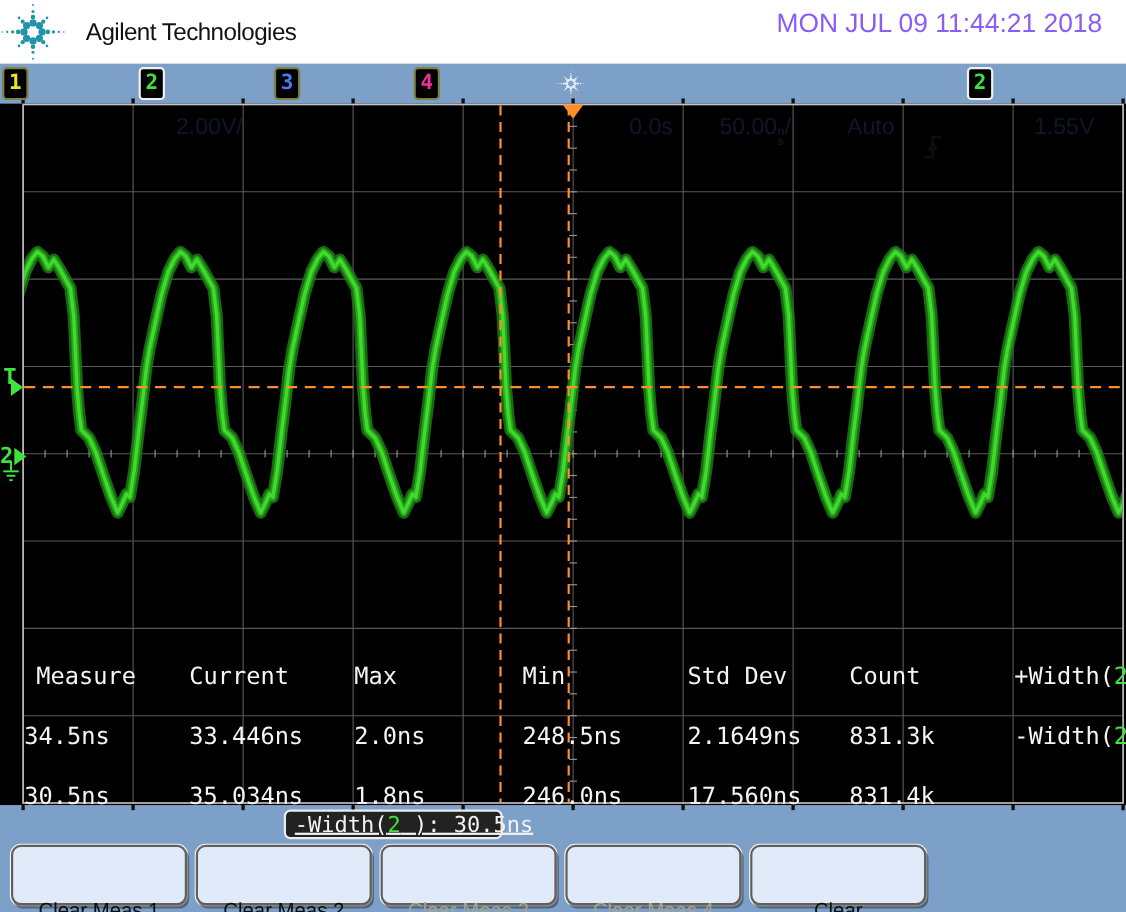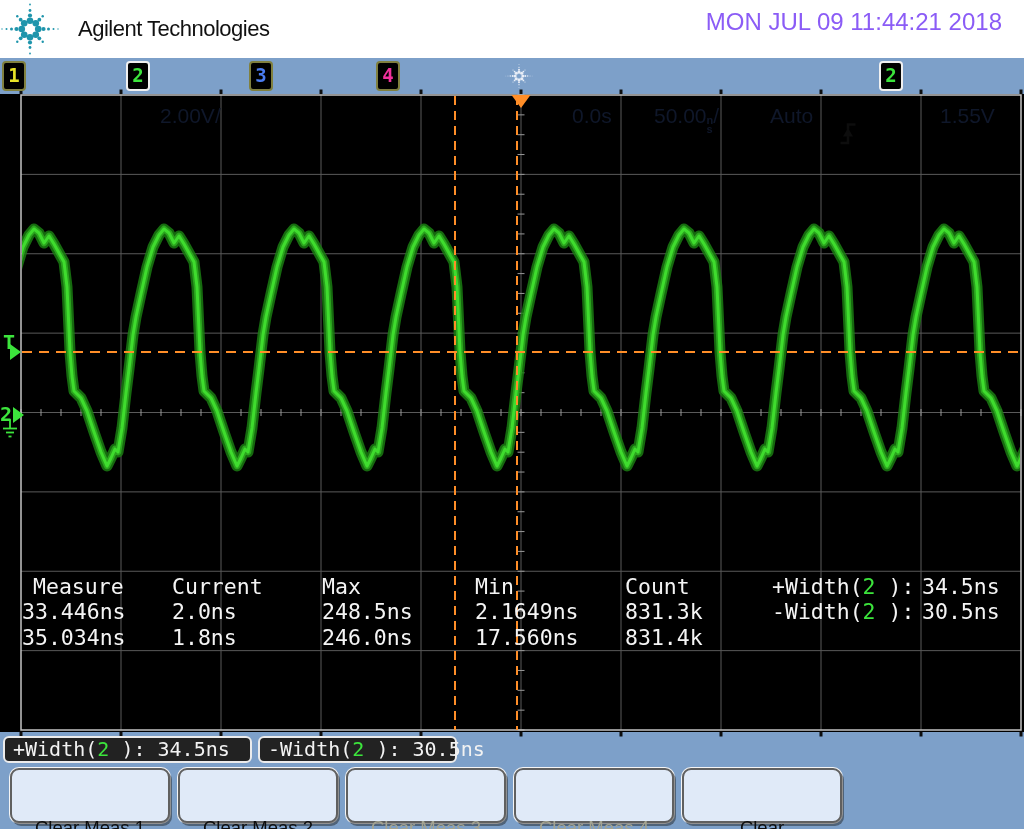--- a/index.html
+++ b/index.html
@@ -28,29 +28,29 @@
 
   
   .scope{position:absolute;left:0;top:94px;width:1024px;height:638px;background:#000;}
   #overlay{position:absolute;left:0;top:0;width:1024px;height:829px;z-index:5;pointer-events:none;}
 
   
   .meas-table{position:absolute;left:22px;top:574px;z-index:10;display:grid;
               grid-template-columns:150px 150px 153px 150px 147px 150px 95px;
               font-family:"DejaVu Sans Mono",monospace;font-size:21.5px;line-height:25.3px;
               color:#f4f4f4;}
-  .meas-cell{white-space:pre;}
+  .meas-cell{white-space:pre;margin-top:29px;}
   .meas-head-first{padding-left:11px;}
 
   
   .bottom{position:absolute;left:0;top:732px;width:1024px;height:97px;background:#7da0c9;}
   .tab{position:absolute;top:4px;height:27px;background:#222;border:2px solid #ececec;
        border-radius:6px;color:#f2f2f2;font-family:"DejaVu Sans Mono",monospace;font-size:20px;
        line-height:23px;padding-left:8px;box-sizing:border-box;z-index:10;white-space:pre;cursor:pointer;}
-  .tab1{left:3px;width:249px;} .tab2{left:258px;width:199px;}
+  .tab1{left:3px;width:249px;} .tab2{left:258px;width:199px;text-decoration:underline;}
   .softkey{position:absolute;top:36px;width:160px;height:55px;background:#e0eaf8;
            border:2px solid #606060;border-radius:9px;
            box-shadow:2px 3px 0 rgba(25,25,25,.45), 0 0 0 1px #f5f5f5;
            text-align:center;color:#0d0d0d;font-size:18.5px;line-height:21px;padding-top:5px;
            box-sizing:border-box;z-index:10;cursor:pointer;white-space:pre;}
   .sk0{left:10px;} .sk1{left:178px;} .sk2{left:346px;} .sk3{left:514px;} .sk4{left:682px;}
   .softkey.disabled{color:#a4a491;cursor:default;}
 </style>
 </head>
 <body>
@@ -297,39 +297,39 @@
         <circle cx="514.6131516" cy="71.6131516" r="0.8929999999999999" fill="#e9eef7"></circle>
         <circle cx="513.017934" cy="70.017934" r="0.564" fill="#e9eef7"></circle>
       </g>
     </svg>
 
   <div class="meas-table" id="measTable">
       <div class="meas-cell meas-head-first">Measure</div>
       <div class="meas-cell">Current</div>
       <div class="meas-cell">Max</div>
       <div class="meas-cell">Min</div>
+      <div class="meas-cell">Std Dev</div>
       <div class="meas-cell">Count</div>
       <div class="meas-cell"><span>+Width(</span><span class="chg" style="color: rgb(60, 228, 60);">2</span><span> ):</span></div>
       <div class="meas-cell">34.5ns</div>
       <div class="meas-cell">33.446ns</div>
       <div class="meas-cell">2.0ns</div>
       <div class="meas-cell">248.5ns</div>
       <div class="meas-cell">2.1649ns</div>
       <div class="meas-cell">831.3k</div>
       <div class="meas-cell"><span>-Width(</span><span class="chg" style="color: rgb(60, 228, 60);">2</span><span> ):</span></div>
       <div class="meas-cell">30.5ns</div>
       <div class="meas-cell">35.034ns</div>
       <div class="meas-cell">1.8ns</div>
       <div class="meas-cell">246.0ns</div>
       <div class="meas-cell">17.560ns</div>
       <div class="meas-cell">831.4k</div>
     </div>
 
   <div class="bottom">
-    <div class="tab tab1"><span>+Width(</span><span class="chg" style="color: rgb(60, 228, 60);">2</span><span> ): 34.5ns</span></div>
     <div class="tab tab2"><span>-Width(</span><span class="chg" style="color: rgb(60, 228, 60);">2</span><span> ): 30.5ns</span></div>
 
     <div class="softkey sk0">
       <div>Clear Meas 1</div>
       
     </div>
     <div class="softkey sk1">
       <div>Clear Meas 2</div>
       
     </div>

